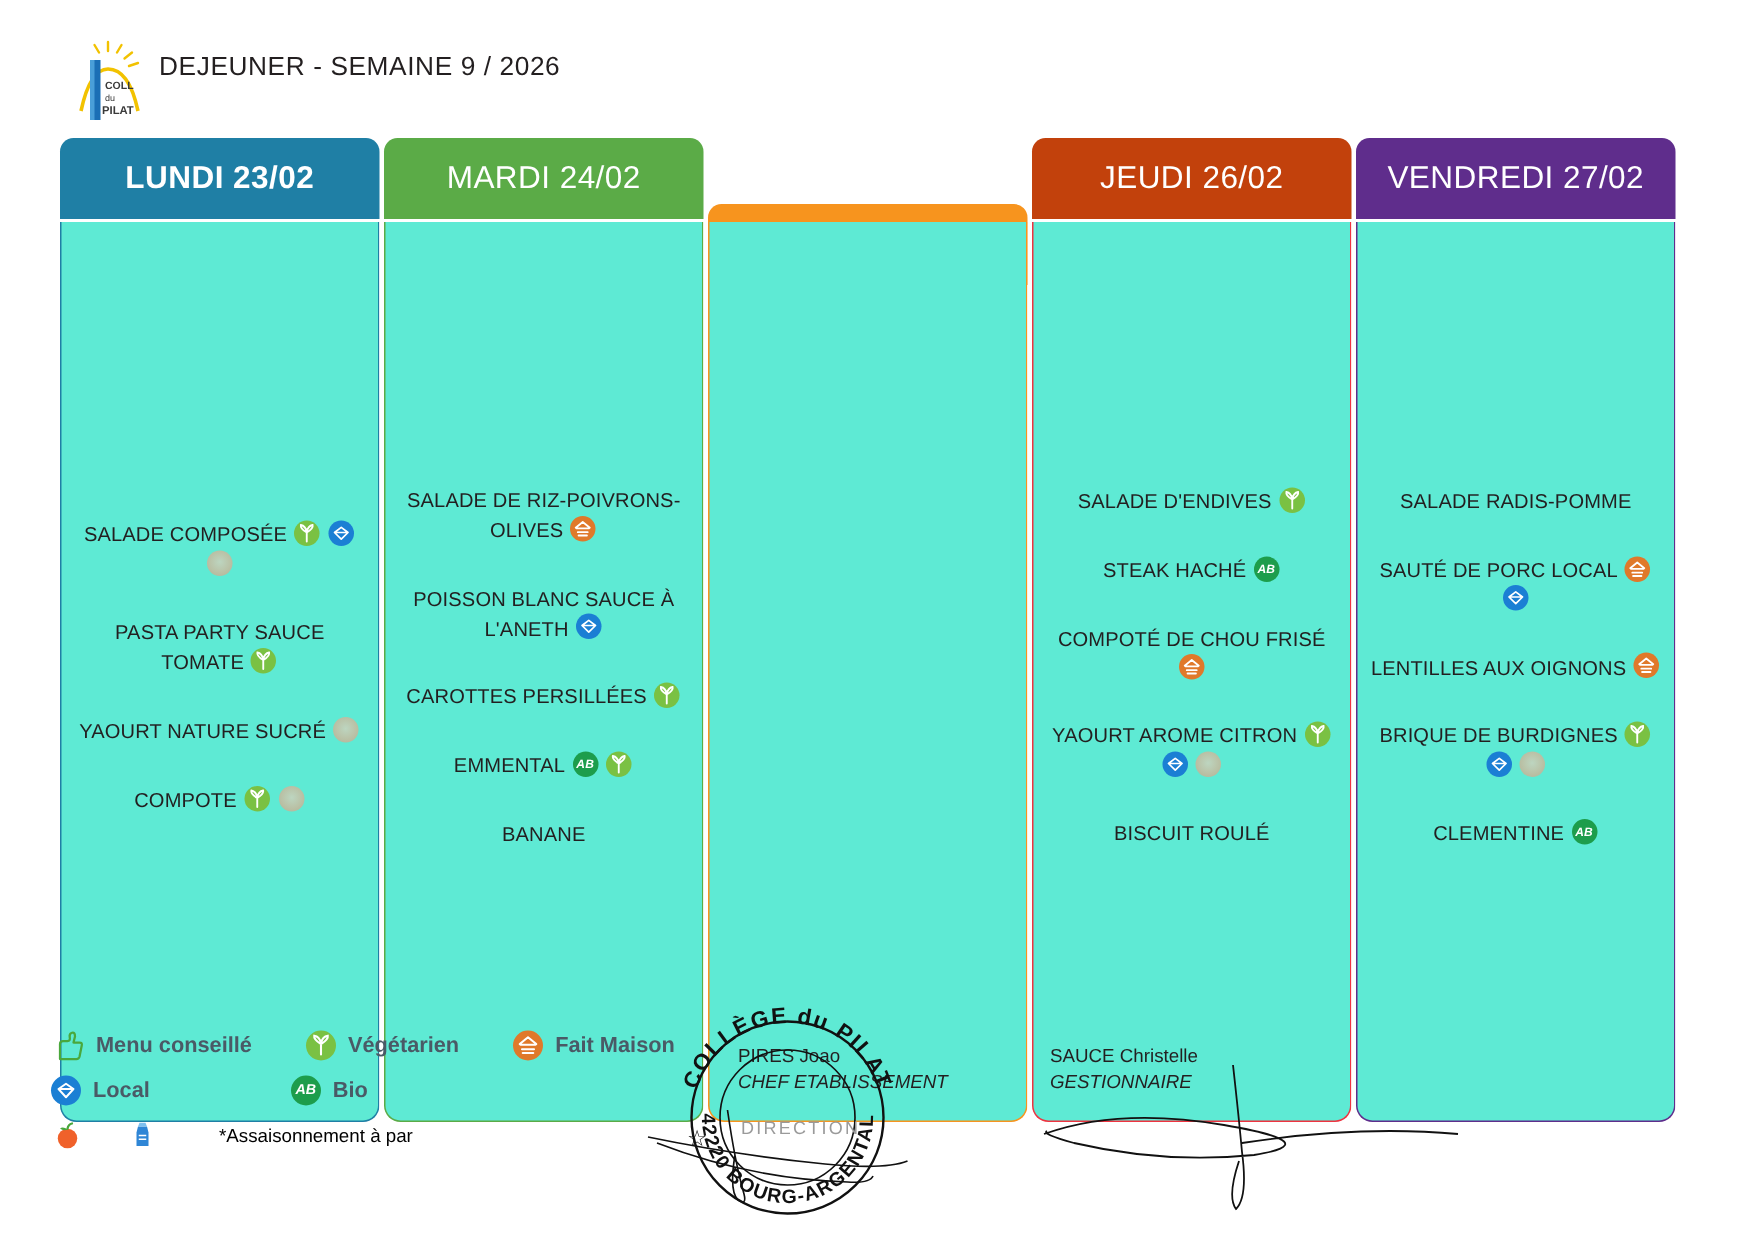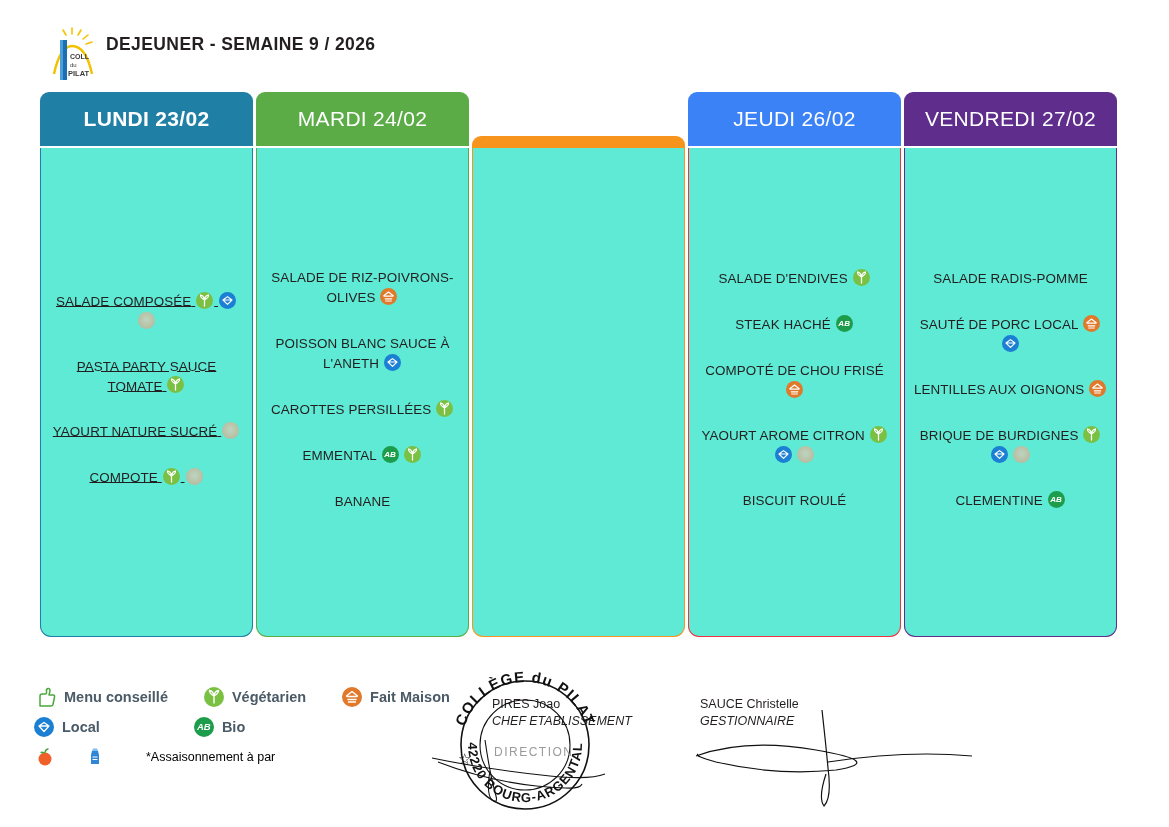--- a/index.html
+++ b/index.html
@@ -14,30 +14,30 @@
 
   
   .header{
     position:absolute;left:0;top:0;width:1169px;height:92px;
   }
   .logo{
     position:absolute;left:48px;top:26px;width:50px;height:58px;
   }
   .title{
     position:absolute;left:106px;top:32px;width:300px;
-    font-size:17.5px;font-weight:bold;letter-spacing:.4px;
+    font-size:17.5px;font-weight:normal;letter-spacing:.4px;
     line-height:25px;color:#231f20;
   }
 
   
   .week{
     position:absolute;left:40px;top:92px;width:1088px;height:586px;
   }
   .daycol{
-    position:absolute;top:0;width:213px;height:545px;
+    position:absolute;top:0;width:213px;height:656px;
   }
   .daycol.c0{left:0;}
   .daycol.c1{left:216px;}
   .daycol.c2{left:432px;}
   .daycol.c3{left:648px;}
   .daycol.c4{left:864px;}
 
   .dayhead{
     height:54px;border-radius:9px 9px 0 0;
     display:flex;align-items:center;justify-content:center;
@@ -157,21 +157,21 @@
     </svg>
   </div>
 
   <div class="title">DEJEUNER - SEMAINE 9 / 2026</div>
 </div>
 
 <div class="week">
 
   <div class="daycol c0">
     <div class="dayhead bold" style="background: rgb(31, 127, 165);">LUNDI 23/02</div>
-    <div class="daybody" style="border-color: rgb(31, 127, 165); text-decoration: underline;">
+    <div class="daybody" style="border-color: rgb(31, 127, 165);">
       <div class="menu-list">
           <div class="dish"><span class="txt">SALADE COMPOSÉE</span> <span class="badge veg"><svg viewBox="0 0 17 17">
                 <path d="M8.5 14 L8.5 7 M8.5 8 Q4 5.3 4.6 3 Q7.7 3.6 8.5 7.6 M8.5 8 Q13 5.3 12.4 3 Q9.3 3.6 8.5 7.6" fill="none" stroke="#fff" stroke-width="1.25" stroke-linecap="round"></path>
               </svg></span> <span class="badge local"><svg viewBox="0 0 17 17">
                 <path d="M8.5 4.6 L13 8 L8.5 12.4 L4 8 Z M4 8 L13 8" fill="none" stroke="#fff" stroke-width="1.15" stroke-linejoin="round"></path>
               </svg></span> <span class="badge ue"></span></div>
           <div class="dish"><span class="txt">PASTA PARTY SAUCE TOMATE</span> <span class="badge veg"><svg viewBox="0 0 17 17">
                 <path d="M8.5 14 L8.5 7 M8.5 8 Q4 5.3 4.6 3 Q7.7 3.6 8.5 7.6 M8.5 8 Q13 5.3 12.4 3 Q9.3 3.6 8.5 7.6" fill="none" stroke="#fff" stroke-width="1.25" stroke-linecap="round"></path>
               </svg></span></div>
           <div class="dish"><span class="txt">YAOURT NATURE SUCRÉ</span> <span class="badge ue"></span></div>
@@ -204,21 +204,21 @@
   </div>
 
   <div class="daycol c2">
     <div class="dayhead" style="background: rgb(247, 148, 30); margin-top: 44px;">MERCREDI 25/02</div>
     <div class="daybody" style="border-color: rgb(247, 148, 30);">
       <div class="menu-list"></div>
     </div>
   </div>
 
   <div class="daycol c3">
-    <div class="dayhead" style="background: #3b82f6;">JEUDI 26/02</div>
+    <div class="dayhead" style="background: #c2410c;">JEUDI 26/02</div>
     <div class="daybody" style="border-color: rgb(239, 51, 64);">
       <div class="menu-list">
           <div class="dish"><span class="txt">SALADE D'ENDIVES</span> <span class="badge veg"><svg viewBox="0 0 17 17">
                 <path d="M8.5 14 L8.5 7 M8.5 8 Q4 5.3 4.6 3 Q7.7 3.6 8.5 7.6 M8.5 8 Q13 5.3 12.4 3 Q9.3 3.6 8.5 7.6" fill="none" stroke="#fff" stroke-width="1.25" stroke-linecap="round"></path>
               </svg></span></div>
           <div class="dish"><span class="txt">STEAK HACHÉ</span> <span class="badge bio"><span style="font-style:italic;font-size:8px;line-height:17px;">AB</span></span></div>
           <div class="dish"><span class="txt">COMPOTÉ DE CHOU FRISÉ</span> <span class="badge maison"><svg viewBox="0 0 17 17">
                 <path d="M3.8 7.8 L8.5 4 L13.2 7.8 M4.3 8.2 L12.7 8.2 M5.2 10.8 L11.8 10.8 M5.7 13 L11.3 13" fill="none" stroke="#fff" stroke-width="1.2" stroke-linecap="round" stroke-linejoin="round"></path>
               </svg></span></div>
           <div class="dish"><span class="txt">YAOURT AROME CITRON</span> <span class="badge veg"><svg viewBox="0 0 17 17">

